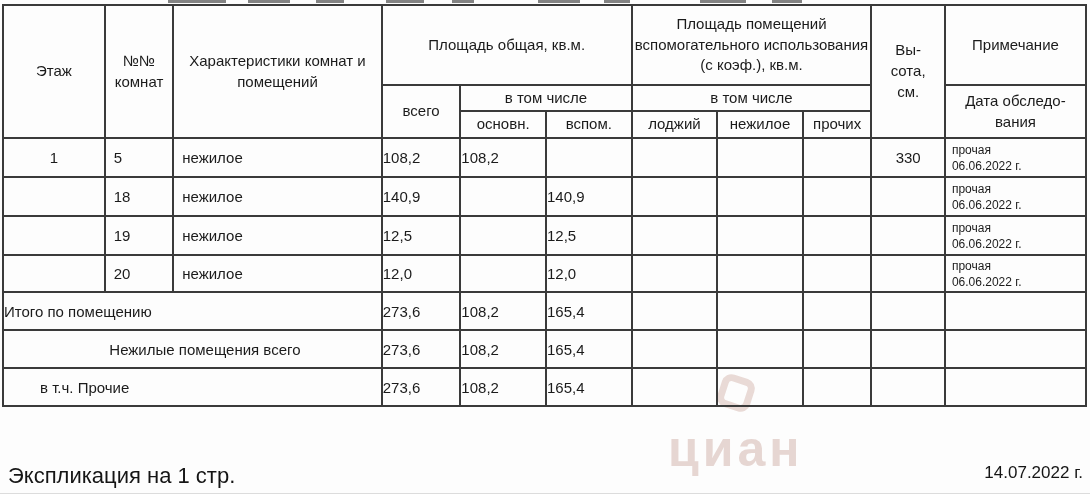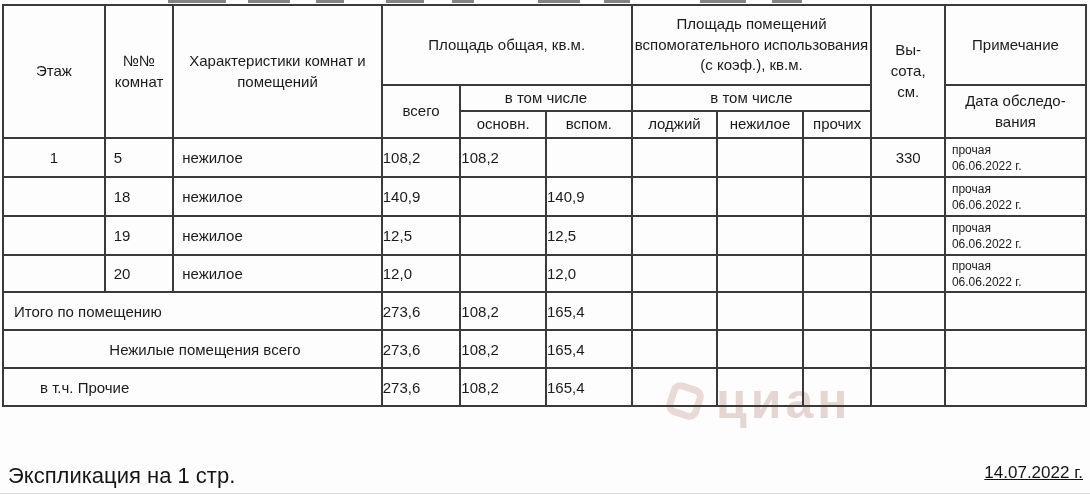--- a/index.html
+++ b/index.html
@@ -15,21 +15,21 @@
   }
   
   .top-remnants { position: absolute; top: 0; left: 0; width: 100%; height: 3px; }
   .top-remnants i { position: absolute; top: 0; height: 3px; background: #5a5a5a; opacity: .75; }
   .bottom-line { position: absolute; left: 0; right: 0; bottom: 0; height: 1px; background: #dcdcdc; }
 
   
   .watermark {
     position: absolute; left: 668px; top: 376px;
     display: flex; align-items: center; gap: 14px;
-    color: #e6d6d2; pointer-events: none; z-index: 0;
+    color: #e6d6d2; pointer-events: none; z-index: 0; flex-direction: column;
   }
   .watermark .logo {
     width: 34px; height: 34px;
     border: 7px solid #e9dad6; border-radius: 10px;
     transform: rotate(18deg);
   }
   .watermark .wm-text {
     font-size: 50px; font-weight: bold; letter-spacing: 4px; line-height: 1;
   }
 
@@ -57,26 +57,26 @@
   tr.h2 { height: 26px; }
   tr.h3 { height: 27px; margin-left: 35px; }
   tr.data { height: 39px; }
   tr.data.r3 { height: 37px; }
   tr.sum  { height: 38px; }
 
   td.c-left  { text-align: left; padding-left: 8px; }
   td.c-num   { text-align: left; padding-right: 9px; }
   td.c-note  { text-align: left; padding-left: 6px; font-size: 12px; line-height: 16px; }
   td.c-center{ text-align: center; }
-  td.lbl0 { text-align: left; padding-left: 10px; }
+  td.lbl0 { text-align: left; }
   td.lbl1 { text-align: center; padding-left: 25px; }
   td.lbl2 { text-align: left; padding-left: 36px; }
 
   .footer-left  { position: absolute; left: 8px;  top: 463px; font-size: 22px; color: #151515; }
-  .footer-right { position: absolute; right: 7px; top: 463px; font-size: 17px; color: #151515; text-decoration: underline; }
+  .footer-right { position: absolute; right: 7px; top: 463px; font-size: 17px; color: #151515; }
 </style>
 </head>
 <body>
 
 <div class="page">
 
   <div class="top-remnants">
     <i style="left:168px;width:58px"></i>
       <i style="left:248px;width:42px"></i>
     <i style="left:316px;width:28px"></i>

